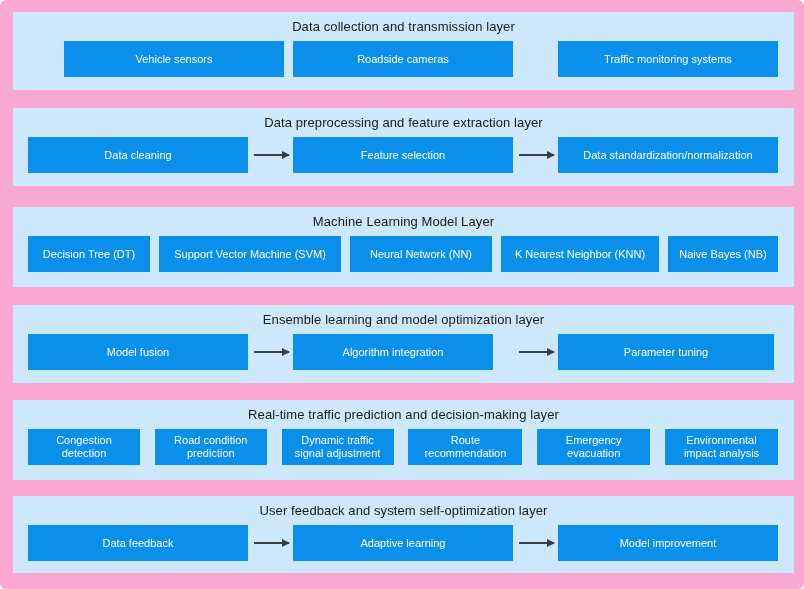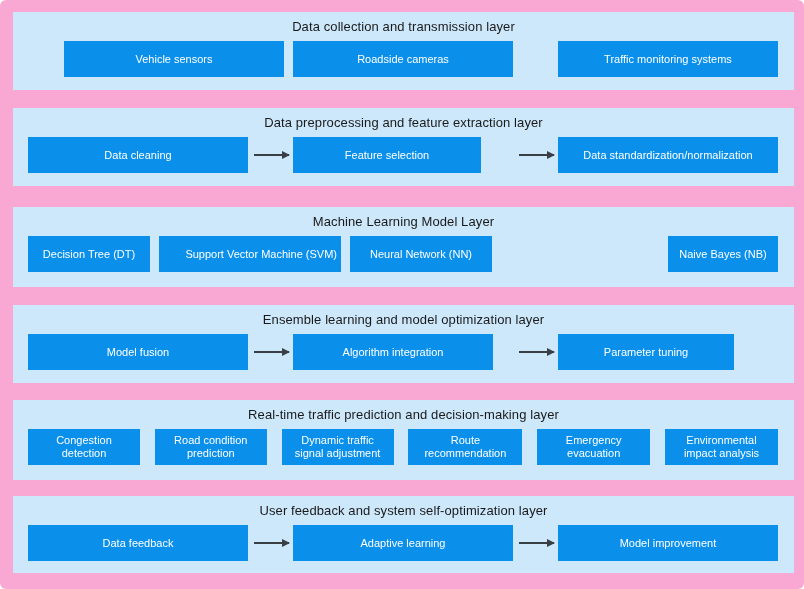--- a/index.html
+++ b/index.html
@@ -111,44 +111,47 @@
     <div class="layer" style="top: 108px; height: 78px;">
       <div class="layer-title">Data preprocessing and feature extraction layer</div>
       <div class="boxes">
         <div class="node-box" style="left: 0px; width: 220px;">
           <span class="label-text">Data cleaning</span>
         </div>
         <div class="arrow" style="left: 226px; width: 35px;">
           <div class="shaft"></div>
           <div class="head"></div>
         </div>
-        <div class="node-box" style="left: 265px; width: 188px;">
+        <div class="node-box" style="left: 265px; width: 220px;">
           <span class="label-text">Feature selection</span>
         </div>
         <div class="arrow" style="left: 491px; width: 35px;">
           <div class="shaft"></div>
           <div class="head"></div>
         </div>
         <div class="node-box" style="left: 530px; width: 220px;">
           <span class="label-text">Data standardization/normalization</span>
         </div>
       </div>
     </div>
     <div class="layer" style="top: 207px; height: 80px;">
       <div class="layer-title">Machine Learning Model Layer</div>
       <div class="boxes">
         <div class="node-box" style="left: 0px; width: 122px;">
           <span class="label-text">Decision Tree (DT)</span>
         </div>
-        <div class="node-box" style="left: 131px; width: 182px; justify-content: flex-end;">
+        <div class="node-box" style="left: 131px; width: 182px;">
           <span class="label-text">Support Vector Machine (SVM)</span>
         </div>
         <div class="node-box" style="left: 322px; width: 142px;">
           <span class="label-text">Neural Network (NN)</span>
         </div>
+        <div class="node-box" style="left: 473px; width: 158px;">
+          <span class="label-text">K Nearest Neighbor (KNN)</span>
+        </div>
         <div class="node-box" style="left: 640px; width: 110px;">
           <span class="label-text">Naive Bayes (NB)</span>
         </div>
       </div>
     </div>
     <div class="layer" style="top: 305px; height: 78px; padding-left: 7px;">
       <div class="layer-title">Ensemble learning and model optimization layer</div>
       <div class="boxes">
         <div class="node-box" style="left: 0px; width: 220px;">
           <span class="label-text">Model fusion</span>
@@ -157,21 +160,21 @@
           <div class="shaft"></div>
           <div class="head"></div>
         </div>
         <div class="node-box" style="left: 265px; width: 200px;">
           <span class="label-text">Algorithm integration</span>
         </div>
         <div class="arrow" style="left: 491px; width: 35px;">
           <div class="shaft"></div>
           <div class="head"></div>
         </div>
-        <div class="node-box" style="left: 530px; width: 176px;">
+        <div class="node-box" style="left: 530px; width: 216px;">
           <span class="label-text">Parameter tuning</span>
         </div>
       </div>
     </div>
     <div class="layer" style="top: 400px; height: 80px;">
       <div class="layer-title">Real-time traffic prediction and decision-making layer</div>
       <div class="boxes">
         <div class="node-box" style="left: 0px; width: 112px;">
           <span class="label-text">Congestion
 detection</span>

